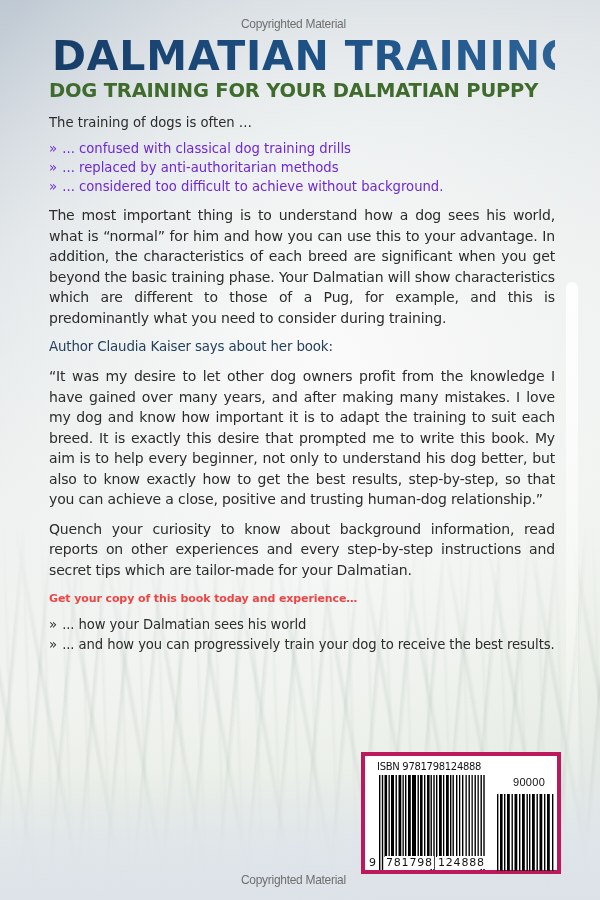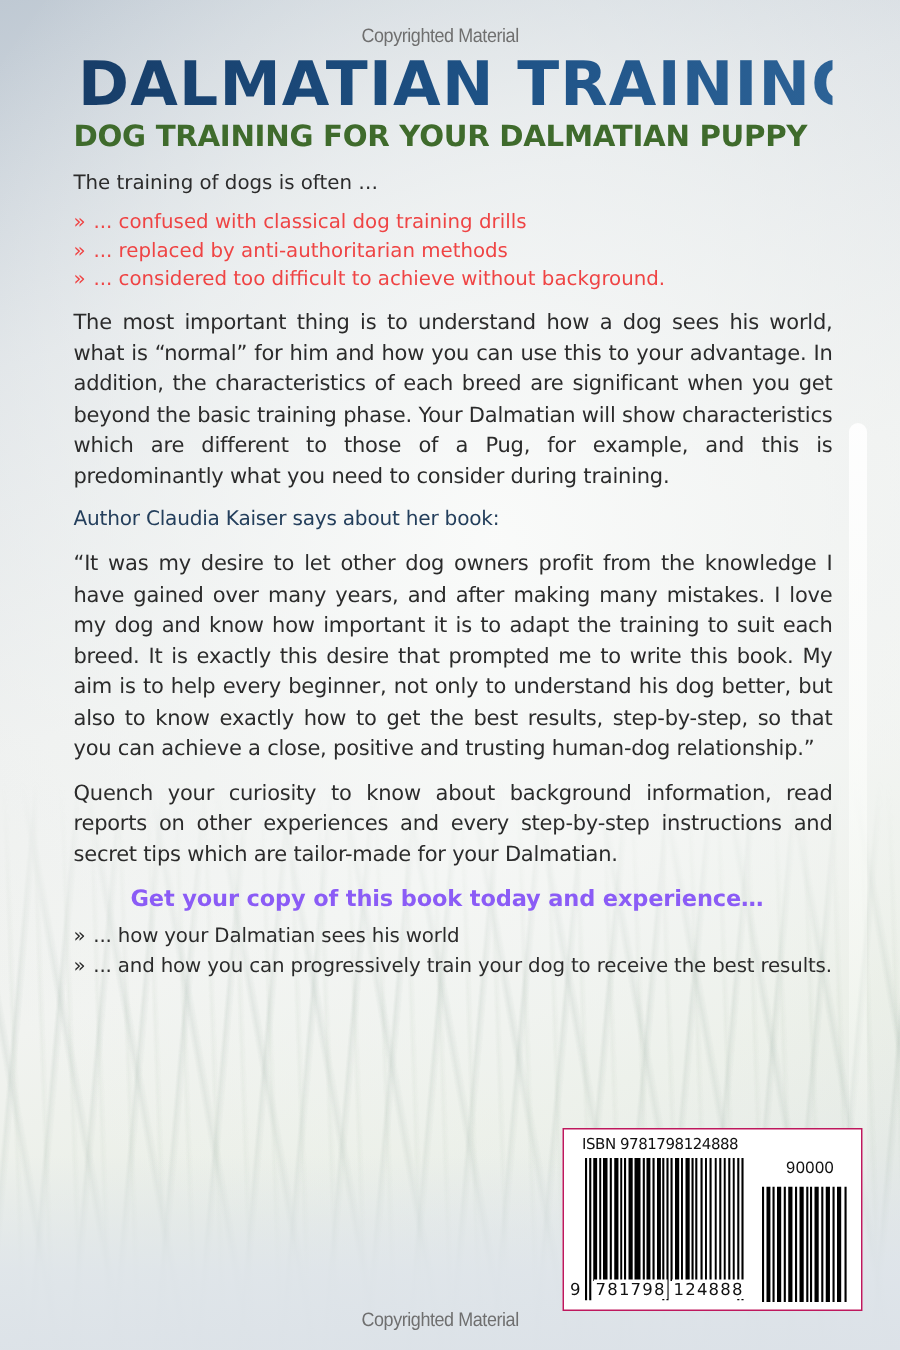--- a/index.html
+++ b/index.html
@@ -75,21 +75,21 @@
       margin-top: 10px;
       font-size: 13.2px;
       line-height: 19px;
       color: #2b2b2b;
     }
     ul.bullets {
       list-style: none;
       margin-top: 7px;
       font-size: 13.2px;
       line-height: 19px;
-      color: #ef4444;
+      color: #6d28d9;
     }
     ul.bullets li { white-space: nowrap; }
     .bullet-mark { margin-right: 3px; letter-spacing: -2px; }
     .question {
       margin-top: 9px;
       font-weight: bold;
       font-size: 13.4px;
       line-height: 20px;
       color: #243f5c;
       letter-spacing: -0.15px;
@@ -106,42 +106,41 @@
       margin-top: 9px;
       font-weight: normal;
       font-size: 13.4px;
       line-height: 20px;
       color: #243f5c;
       letter-spacing: -0.15px;
     }
     .cta {
       margin-top: 8px;
       font-weight: bold;
-      font-size: 15px;
+      font-size: 11px;
       line-height: 22px;
-      color: #8b5cf6;
+      color: #ef4444;
       letter-spacing: -0.1px;
-      margin-left: 38px;
     }
     ul.cta-bullets {
       list-style: none;
       margin-top: 5px;
       font-size: 13.2px;
       line-height: 19.5px;
       color: #2b2b2b;
       text-align: justify;
       letter-spacing: -0.1px;
     }
 
     .barcode-box {
       position: absolute;
-      left: 375px; top: 752px;
+      left: 361px; top: 752px;
       width: 200px; height: 122px;
       background: #ffffff;
-      border: 1px solid #be185d;
+      border: 4px solid #be185d;
     }
     .isbn-label {
       position: absolute; left: 12px; top: 5px;
       font-family: "DejaVu Sans", sans-serif;
       font-size: 10px; color: #111;
       letter-spacing: -0.3px;
     }
     .bars-main {
       position: absolute; left: 14px; top: 19px;
       width: 106px; height: 95px;

